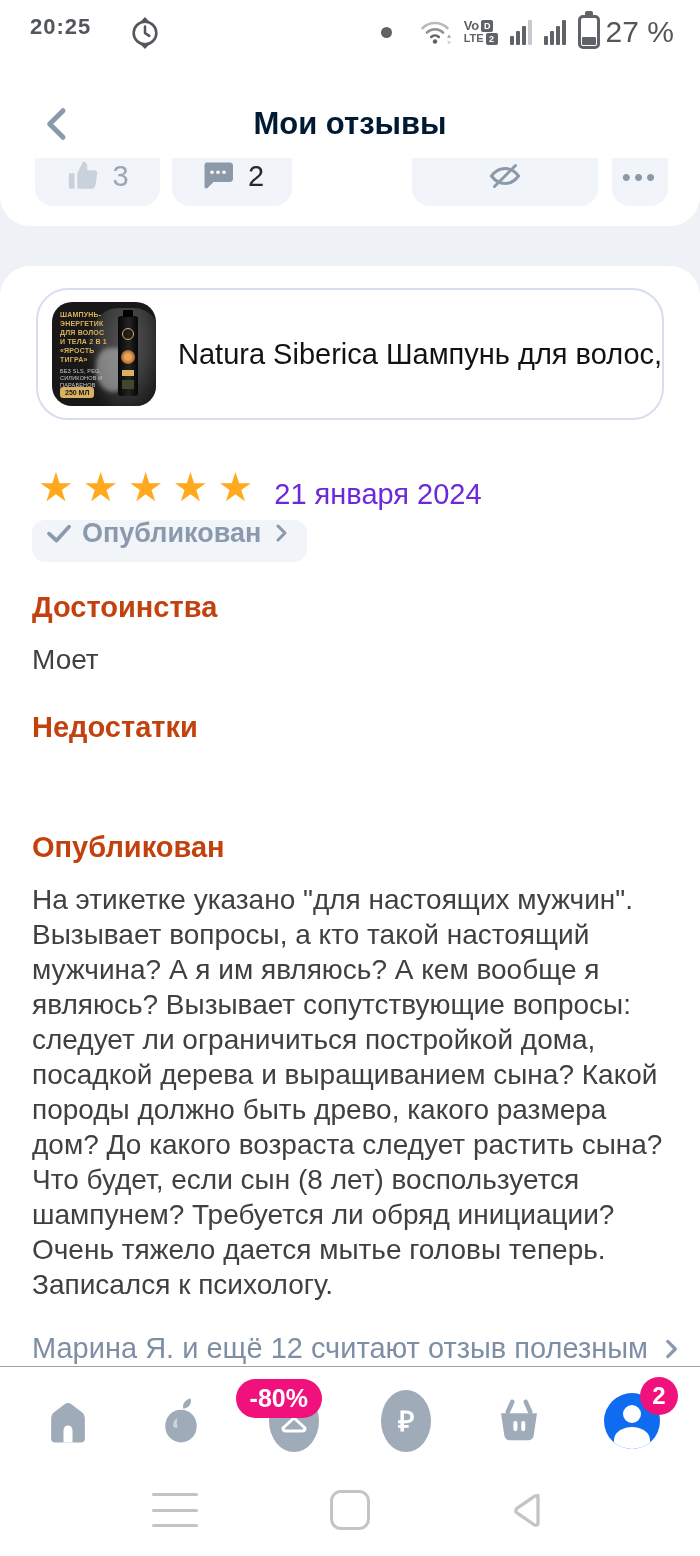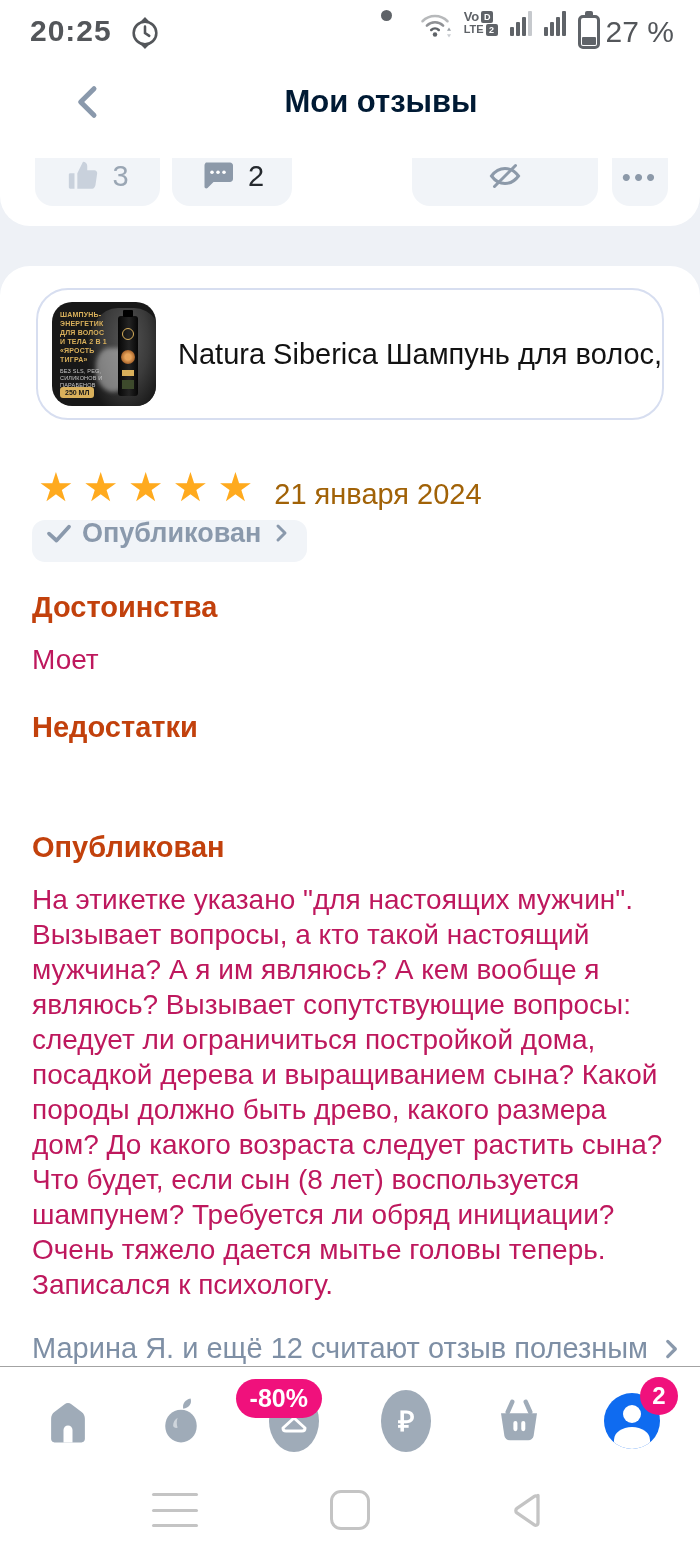--- a/index.html
+++ b/index.html
@@ -19,38 +19,38 @@
   .btn-more { left:612px; width:56px; }
   .action-btn .cnt { font-size:29px; color:#25292e; padding-top:14px; }
   .btn-likes .cnt { color:#9AA6B4; }
   .action-btn svg { margin-top:14px; }
   .btn-hide .lbl { font-size:30px; font-weight:bold; color:#15191d; padding-top:14px; }
   .btn-more .dots { color:#8C99A9; font-size:26px; letter-spacing:3px; padding-top:16px; }
 
   
   .header-overlay { position:absolute; top:0; left:0; width:700px; height:158px; background:#fff; z-index:2; }
   .status-bar { position:absolute; top:10px; left:0; width:700px; height:44px; color:#53565A; }
-  .time { position:absolute; left:30px; top:4px; font-size:30px; font-weight:bold; letter-spacing:1px; }
+  .time { position:absolute; left:30px; top:4px; font-size:22px; font-weight:bold; letter-spacing:1px; }
   .alarm-ico { position:absolute; left:128px; top:6px; }
-  .sb-right { position:absolute; right:26px; top:0; height:44px; display:flex; gap:12px; }
+  .sb-right { position:absolute; right:26px; top:0; height:44px; display:flex; align-items:center; gap:12px; }
   .notif-dot { width:11px; height:11px; border-radius:50%; background:#5f6368; margin-right:14px; }
   .volte { display:flex; flex-direction:column; line-height:13px; font-weight:bold; color:#5f6368; }
   .volte-row { display:flex; align-items:center; gap:2px; }
   .volte-row .t1 { font-size:13px; }
   .volte-row .t2 { font-size:11px; }
   .volte .box { display:inline-block; background:#5f6368; color:#fff; font-size:9px; line-height:12px; width:12px; text-align:center; border-radius:2px; }
   .sig { display:flex; align-items:flex-end; gap:2px; height:26px; }
   .sig i { display:block; width:4px; background:#5f6368; border-radius:1px; }
   .battery-wrap { display:flex; align-items:center; gap:6px; }
   .battery { position:relative; width:22px; height:34px; border:3px solid #5f6368; border-radius:5px; }
   .battery:before { content:""; position:absolute; top:-7px; left:4px; width:8px; height:4px; background:#5f6368; border-radius:2px 2px 0 0; }
   .battery .fill { position:absolute; bottom:1px; left:1px; right:1px; height:30%; background:#5f6368; border-radius:1px; }
   .batt-txt { font-size:30px; color:#53565A; }
 
-  .nav-header { position:absolute; top:74px; left:0; width:568px; height:60px;margin-left:31px; }
+  .nav-header { position:absolute; top:96px; left:0; width:568px; height:60px; }
   .back-btn { position:absolute; left:38px; top:8px; width:44px; height:44px; }
   .page-title { position:absolute; left:0; top:10px; width:700px; text-align:center; font-size:31px; font-weight:bold; color:#001A34; }
 
   
   .main-card { position:absolute; top:266px; left:0; width:700px; height:1100px; background:#fff; border-radius:30px 30px 0 0; z-index:1; }
 
   .product-box { position:absolute; top:22px; left:36px; width:628px; height:132px; border:2px solid #D7DEF0; border-radius:32px; display:flex; align-items:center; }
   .product-img { position:relative; width:104px; height:104px; margin-left:14px; border-radius:20px; background:#181818; overflow:hidden; flex:none; }
   .pi-man { position:absolute; right:-10px; top:6px; width:80px; height:110px;
     background:radial-gradient(ellipse at 50% 30%, #6c6c6c 0%, #474747 40%, #181818 72%); opacity:.75; border-radius:40%; }
@@ -61,27 +61,27 @@
   .pi-bottle { position:absolute; left:66px; top:14px; width:20px; height:80px; background:linear-gradient(90deg,#060606,#232323 55%,#060606); border-radius:3px; }
   .pi-bottle:before { content:""; position:absolute; top:-6px; left:5px; width:10px; height:7px; background:#000; border-radius:1px; }
   .pi-emblem { position:absolute; top:12px; left:4px; width:12px; height:12px; border-radius:50%; border:1px solid #D9B05B; }
   .pi-tiger { position:absolute; top:34px; left:3px; width:14px; height:14px; border-radius:50%; background:radial-gradient(circle,#e8a45b 30%,#a8642b 70%); }
   .pi-label1 { position:absolute; top:54px; left:4px; width:12px; height:6px; background:#D9B05B; }
   .pi-label2 { position:absolute; top:64px; left:4px; width:12px; height:9px; background:#3d4a2c; }
   .product-title { margin-left:22px; font-size:29px; color:#121212; white-space:nowrap; overflow:hidden; }
 
   .rating-row { position:absolute; top:196px; left:38px; display:flex; align-items:center; }
   .star { color:#FFAA1E; font-size:40px; margin-right:9px; }
-  .review-date { font-size:29px; color:#a16207; margin-left:12px;margin-top:16px; }
+  .review-date { font-size:29px; color:#6d28d9; margin-left:12px;margin-top:16px; }
 
   .status-pill { position:absolute; top:254px; left:32px; height:42px; background:#F1F4F8; border-radius:13px; display:flex; align-items:center; padding:0 14px 16px 12px; gap:8px; }
   .status-pill .txt { font-size:27px; font-weight:600; color:#8A99AC; }
 
   .sec-h { position:absolute; left:32px; font-size:29px; font-weight:bold; color:#c2410c; }
-  .sec-p { position:absolute; left:32px; font-size:28px; color:#be185d; }
+  .sec-p { position:absolute; left:32px; font-size:28px; color:#404040; }
   .h-pros { top:325px; } .p-pros { top:378px; }
   .h-cons { top:445px; } .p-cons { top:498px; }
   .h-comm { top:565px; }
   .p-comm { top:616px; width:644px; line-height:35px; }
 
   .helpful-row { position:absolute; top:1066px; left:32px; display:flex; align-items:center; gap:10px; color:#7E8FA5; font-size:29px; }
 
   
   .bottom-block { position:absolute; top:1366px; left:0; width:700px; height:190px; background:#fff; border-top:1px solid #a3a3a3; z-index:3; }
   .tabbar { position:absolute; top:14px; left:0; width:700px; height:80px; display:flex; justify-content:space-between; padding:0 38px; align-items:center; }

